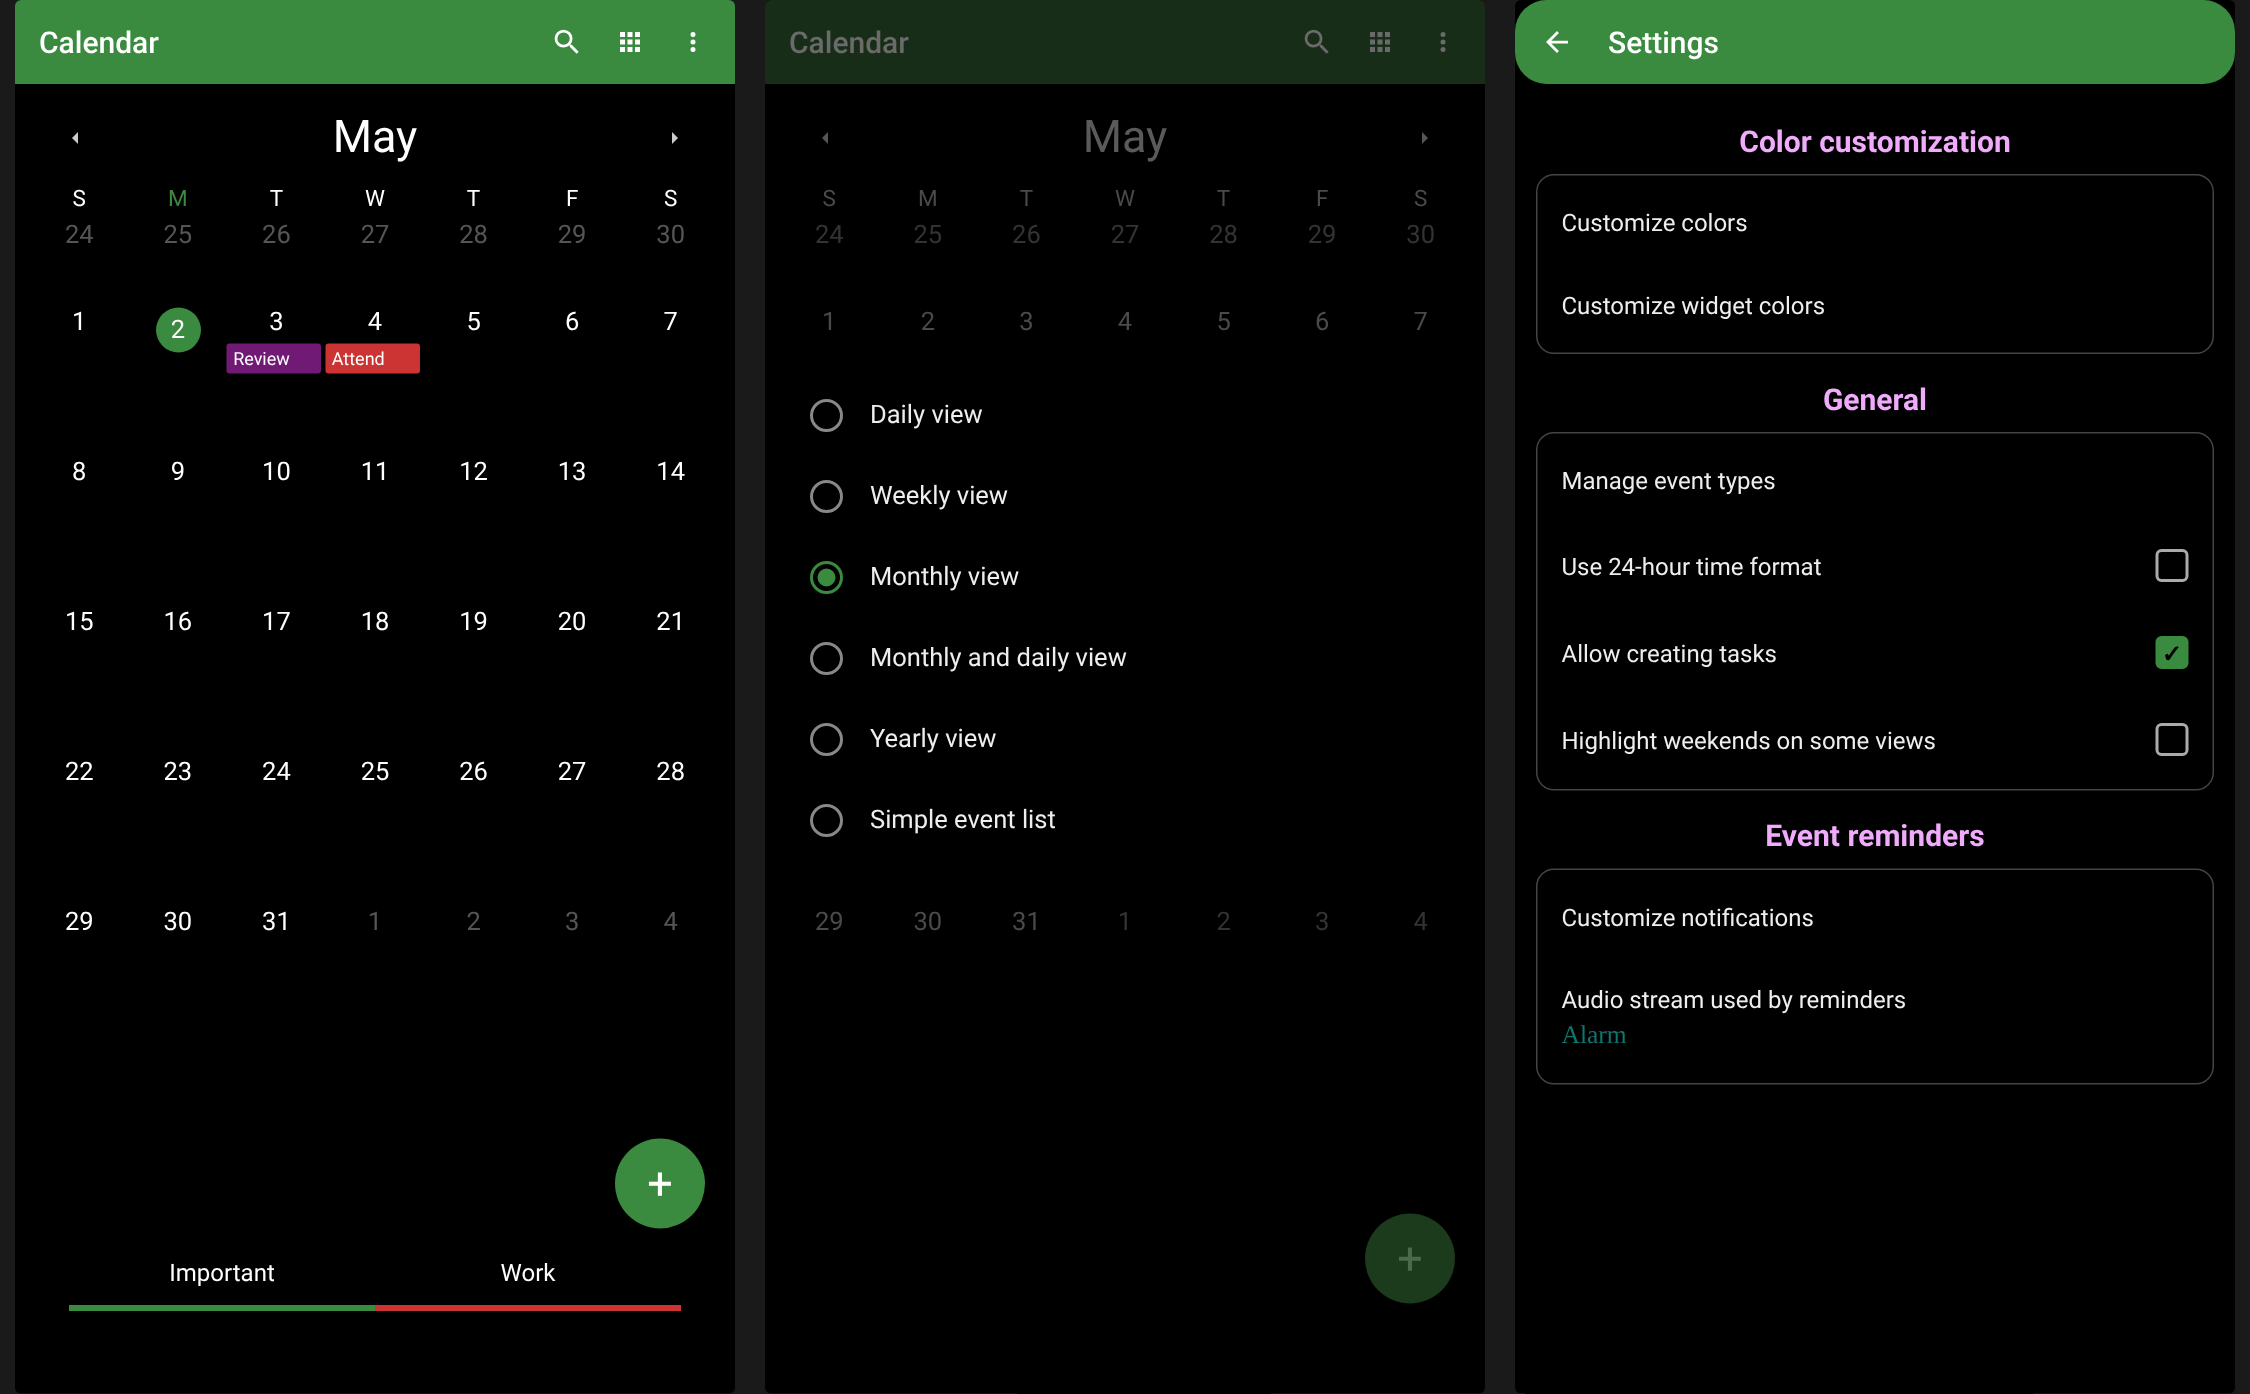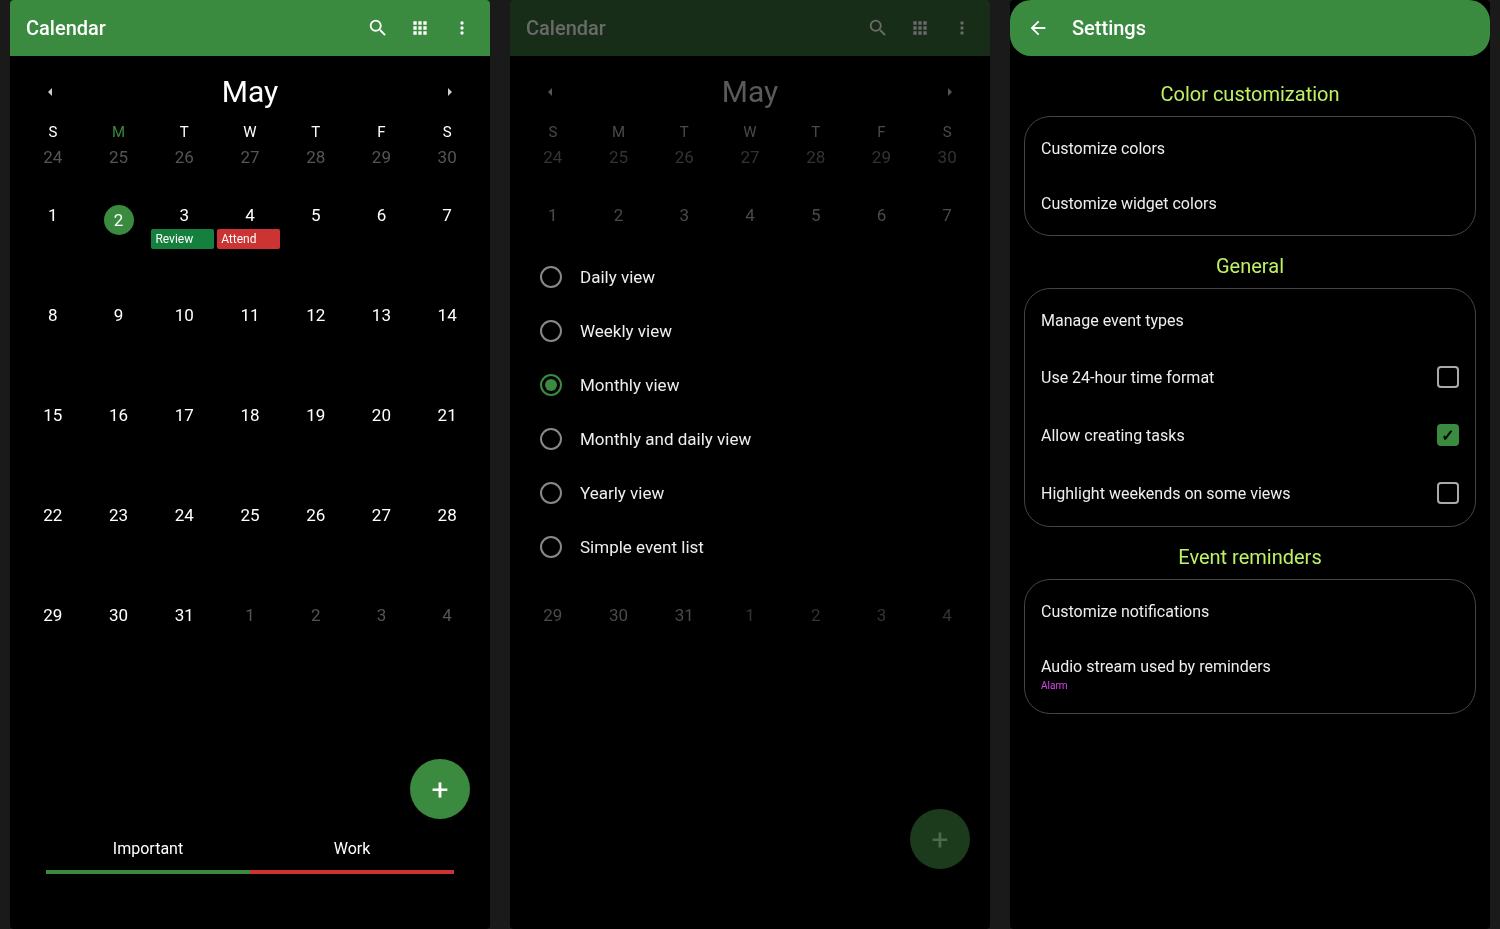--- a/index.html
+++ b/index.html
@@ -178,43 +178,45 @@
   }
 
   
   .panel3 .appbar { gap: 22px; border-radius: 21px; }
   .back-arrow svg { fill:#fff; }
   .settings-body {
     padding: 12px 14px;
     overflow-y: auto;
   }
   .section-title {
-    color: #bef264;
+    color: #f0abfc;
     text-align: center;
     font-size: 20px;
     margin: 14px 0 10px;
+    font-weight: bold;
   }
   .card {
     border: 1px solid #444;
-    border-radius: 26px;
+    border-radius: 12px;
     padding: 4px 0;
     margin-bottom: 18px;
   }
   .settingrow {
     display: flex;
     align-items: center;
     justify-content: space-between;
     padding: 18px 16px;
     color: #eee;
     font-size: 16px;
   }
   .settingrow.sub .sublabel {
-    color: #d946ef;
-    font-size: 10px;
+    color: #0f766e;
+    font-size: 17px;
     margin-top: 4px;
+    font-family: Liberation Serif, serif;
   }
   .cbx {
     width: 22px; height: 22px;
     border: 2px solid #aaa;
     border-radius: 4px;
     display:flex;align-items:center;justify-content:center;
   }
   .cbx.checked {
     background: #3a8a3f;
     border-color: #3a8a3f;
@@ -278,21 +280,21 @@
         <div class="daycell"><span class="daynum fade">25</span></div>
         <div class="daycell"><span class="daynum fade">26</span></div>
         <div class="daycell"><span class="daynum fade">27</span></div>
         <div class="daycell"><span class="daynum fade">28</span></div>
         <div class="daycell"><span class="daynum fade">29</span></div>
         <div class="daycell"><span class="daynum fade">30</span></div>
       </div>
       <div class="calgrid row1">
         <div class="daycell"><span class="daynum">1</span></div>
         <div class="daycell"><span class="daynum today">2</span></div>
-        <div class="daycell"><span class="daynum">3</span><div class="event-chip" style="background: #15803d; width: 95%;">Review</div></div>
+        <div class="daycell"><span class="daynum">3</span><div class="event-chip" style="background: #701a75; width: 95%;">Review</div></div>
         <div class="daycell"><span class="daynum">4</span><div class="event-chip" style="background: rgb(204, 51, 51); width: 95%;">Attend</div></div>
         <div class="daycell"><span class="daynum">5</span></div>
         <div class="daycell"><span class="daynum">6</span></div>
         <div class="daycell"><span class="daynum">7</span></div>
       </div>
       <div class="calgrid row2">
         <div class="daycell"><span class="daynum">8</span></div>
         <div class="daycell"><span class="daynum">9</span></div>
         <div class="daycell"><span class="daynum">10</span></div>
         <div class="daycell"><span class="daynum">11</span></div>

